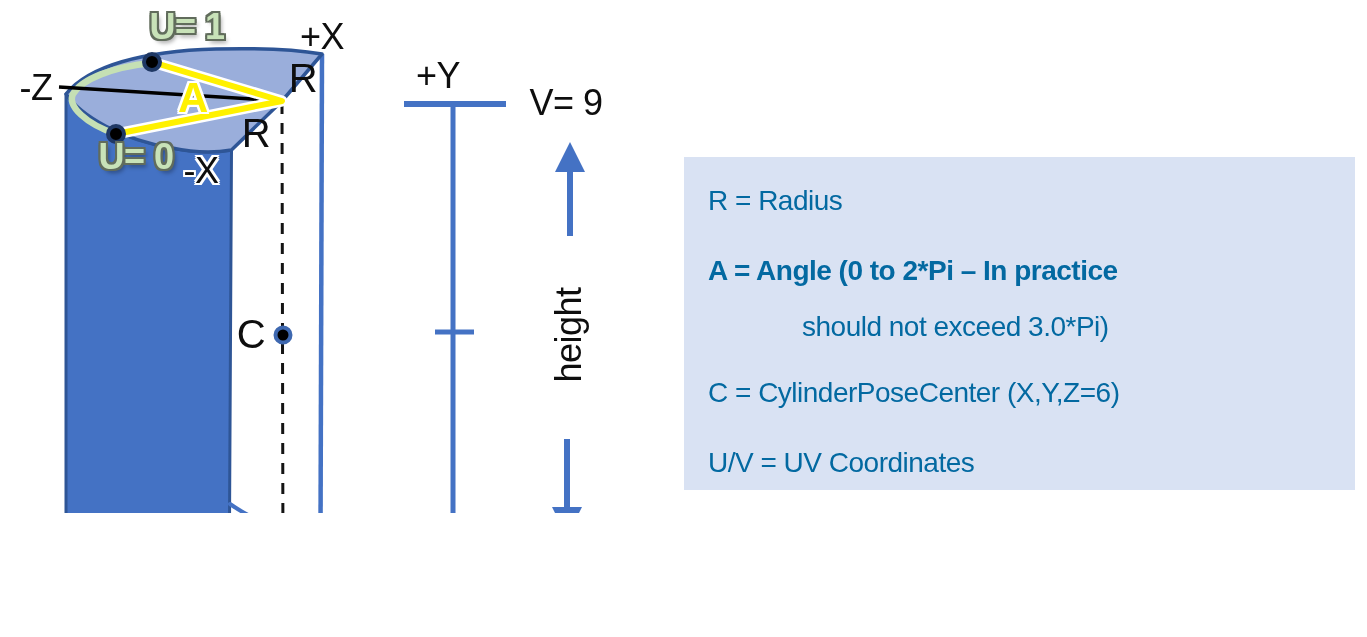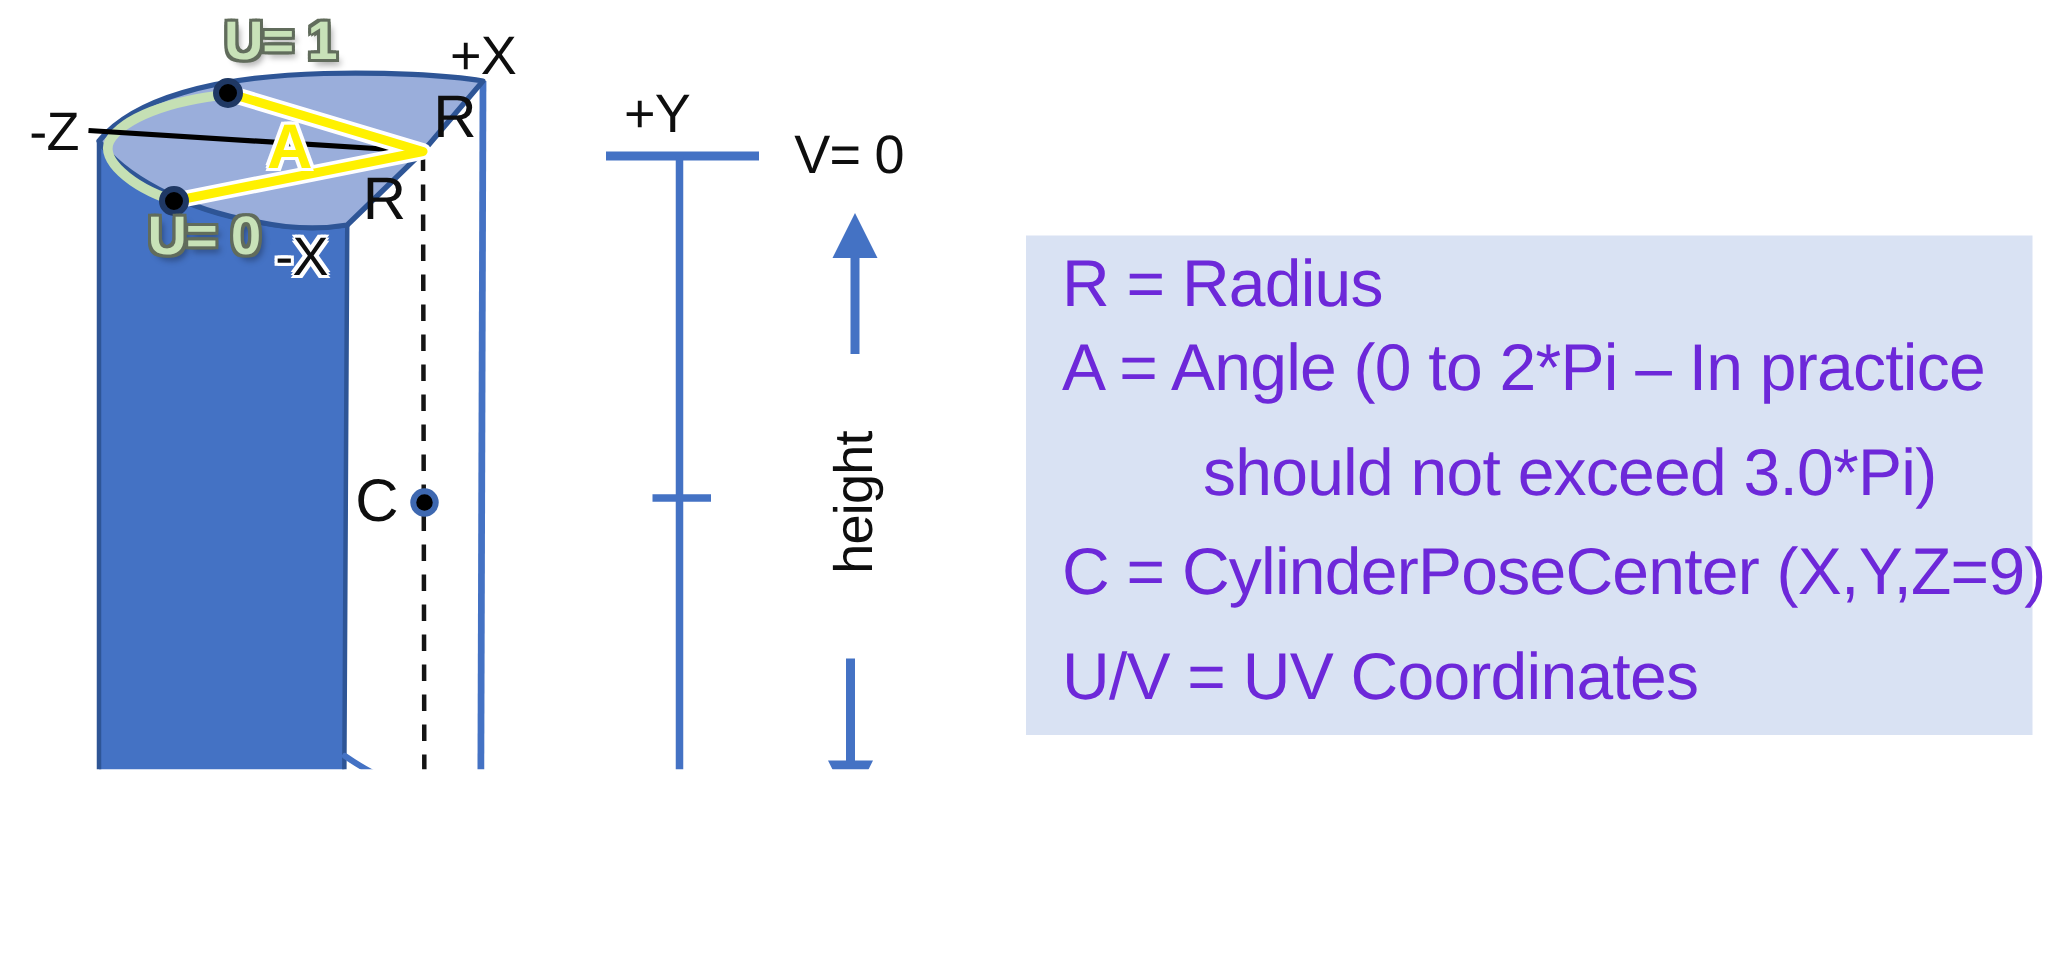--- a/index.html
+++ b/index.html
@@ -14,22 +14,22 @@
     text-shadow:-2px -2px 0 #616c5c, 2px -2px 0 #616c5c, -2px 2px 0 #616c5c, 2px 2px 0 #616c5c,
                  0 -2px 0 #616c5c, 0 2px 0 #616c5c, -2px 0 0 #616c5c, 2px 0 0 #616c5c,
                  3px 4px 4px rgba(0,0,0,0.35);}
   .white-outline{
     text-shadow:-2px -2px 0 #ffffff, 2px -2px 0 #ffffff, -2px 2px 0 #ffffff, 2px 2px 0 #ffffff,
                  0 -2px 0 #ffffff, 0 2px 0 #ffffff, -2px 0 0 #ffffff, 2px 0 0 #ffffff;}
   .angle-yellow{font-size:42px;font-weight:bold;color:#fff100;}
   .rot90{transform:translate(-50%,-50%) rotate(-90deg);}
   #legend-box{position:absolute;left:684px;top:157px;width:671px;height:333px;
               background:#d9e2f3;}
-  .legend-line{position:absolute;left:24px;font-size:44px;letter-spacing:-0.5px;
-               color:#6d28d9;white-space:nowrap;line-height:1.15;}
+  .legend-line{position:absolute;left:24px;font-size:28px;letter-spacing:-0.5px;
+               color:#0369a1;white-space:nowrap;line-height:1.15;margin-top:20px;}
 </style>
 </head>
 <body>
 
 <div id="stage">
 
   <svg id="diagram-svg" width="1367" height="637" viewBox="0 0 1367 637">
 
     <path d="M 66 94 L 66 552 C 69 583 98 607 148 616 C 180 622 212 622 229 620
              L 231.5 150 C 214 153 196 153 172 148 C 122 140 81 116 66 94 Z" fill="#4472C4" stroke="#2E5596" stroke-width="3" stroke-linejoin="round"></path>
@@ -76,25 +76,25 @@
   <div class="lbl lbl-36" style="left:322px;top:37px;">+X</div>
   <div class="lbl lbl-36" style="left:36px;top:88px;">-Z</div>
   <div class="lbl lbl-36 white-outline" style="left:201px;top:171px;">-X</div>
   <div class="lbl lbl-40" style="left:303px;top:78px;">R</div>
   <div class="lbl lbl-40" style="left:256px;top:133px;">R</div>
   <div class="lbl angle-yellow white-outline" style="left:193px;top:98px;">A</div>
   <div class="lbl lbl-40" style="left:251px;top:334px;">C</div>
 
   <div class="lbl lbl-36" style="left:438px;top:76px;">+Y</div>
   <div class="lbl lbl-36" style="left:443px;top:600px;">-Y</div>
-  <div class="lbl lbl-36" style="left:566px;top:103px;">V= 0</div>
+  <div class="lbl lbl-36" style="left:566px;top:103px;">V= 9</div>
   <div class="lbl lbl-36" style="left:595px;top:574px;">V= 1</div>
   <div class="lbl lbl-36 rot90" style="left:569px;top:335px;">height</div>
 
   <div id="legend-box">
     <div class="legend-line" style="top:8px;">R = Radius</div>
-    <div class="legend-line" style="top:64px;">A = Angle (0 to 2*Pi – In practice</div>
+    <div class="legend-line" style="top:78px;font-weight:bold;">A = Angle (0 to 2*Pi – In practice</div>
     <div class="legend-line" style="top:134px;left:118px;">should not exceed 3.0*Pi)</div>
-    <div class="legend-line" style="top:200px;">C = CylinderPoseCenter (X,Y,Z=9)</div>
+    <div class="legend-line" style="top:200px;">C = CylinderPoseCenter (X,Y,Z=6)</div>
     <div class="legend-line" style="top:270px;">U/V = UV Coordinates</div>
   </div>
 
 </div>
 
 </body></html>

